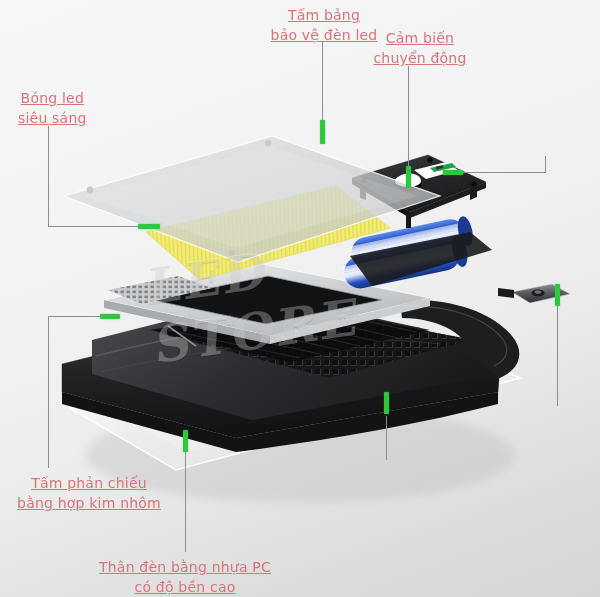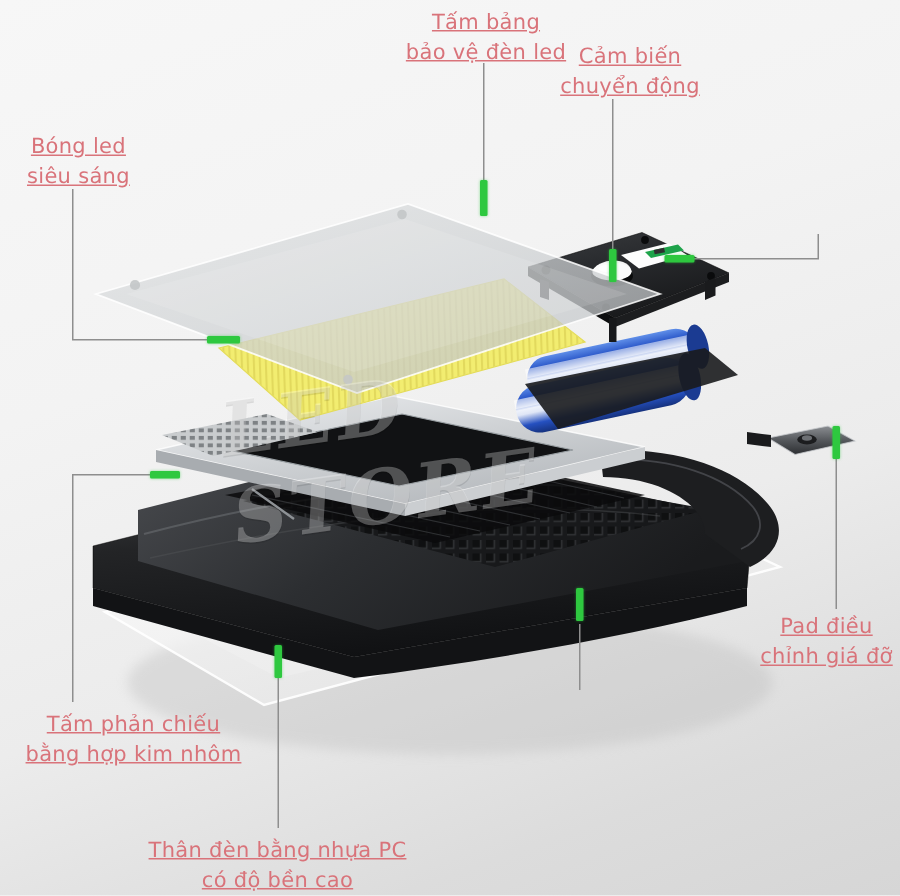--- a/index.html
+++ b/index.html
@@ -282,22 +282,20 @@
   <div class="callout left" style="left:18px;top:88px;">Bóng led
 siêu sáng</div>
 
   <div class="callout" style="left:250px;top:5px;width:148px;">Tấm bảng
 bảo vệ đèn led</div>
 
   <div class="callout" style="left:368px;top:28px;width:104px;">Cảm biến
 chuyển động</div>
 
 
-  <div class="callout" style="left:505px;top:408px;width:92px;">Pad điều
-chỉnh giá đỡ</div>
 
   <div class="callout" style="left:95px;top:557px;width:180px;">Thân đèn bằng nhựa PC
 có độ bền cao</div>
 
   <div class="callout left" style="left:14px;top:473px;width:150px;">Tấm phản chiếu
 bằng hợp kim nhôm</div>
 
 
 </div>
 

